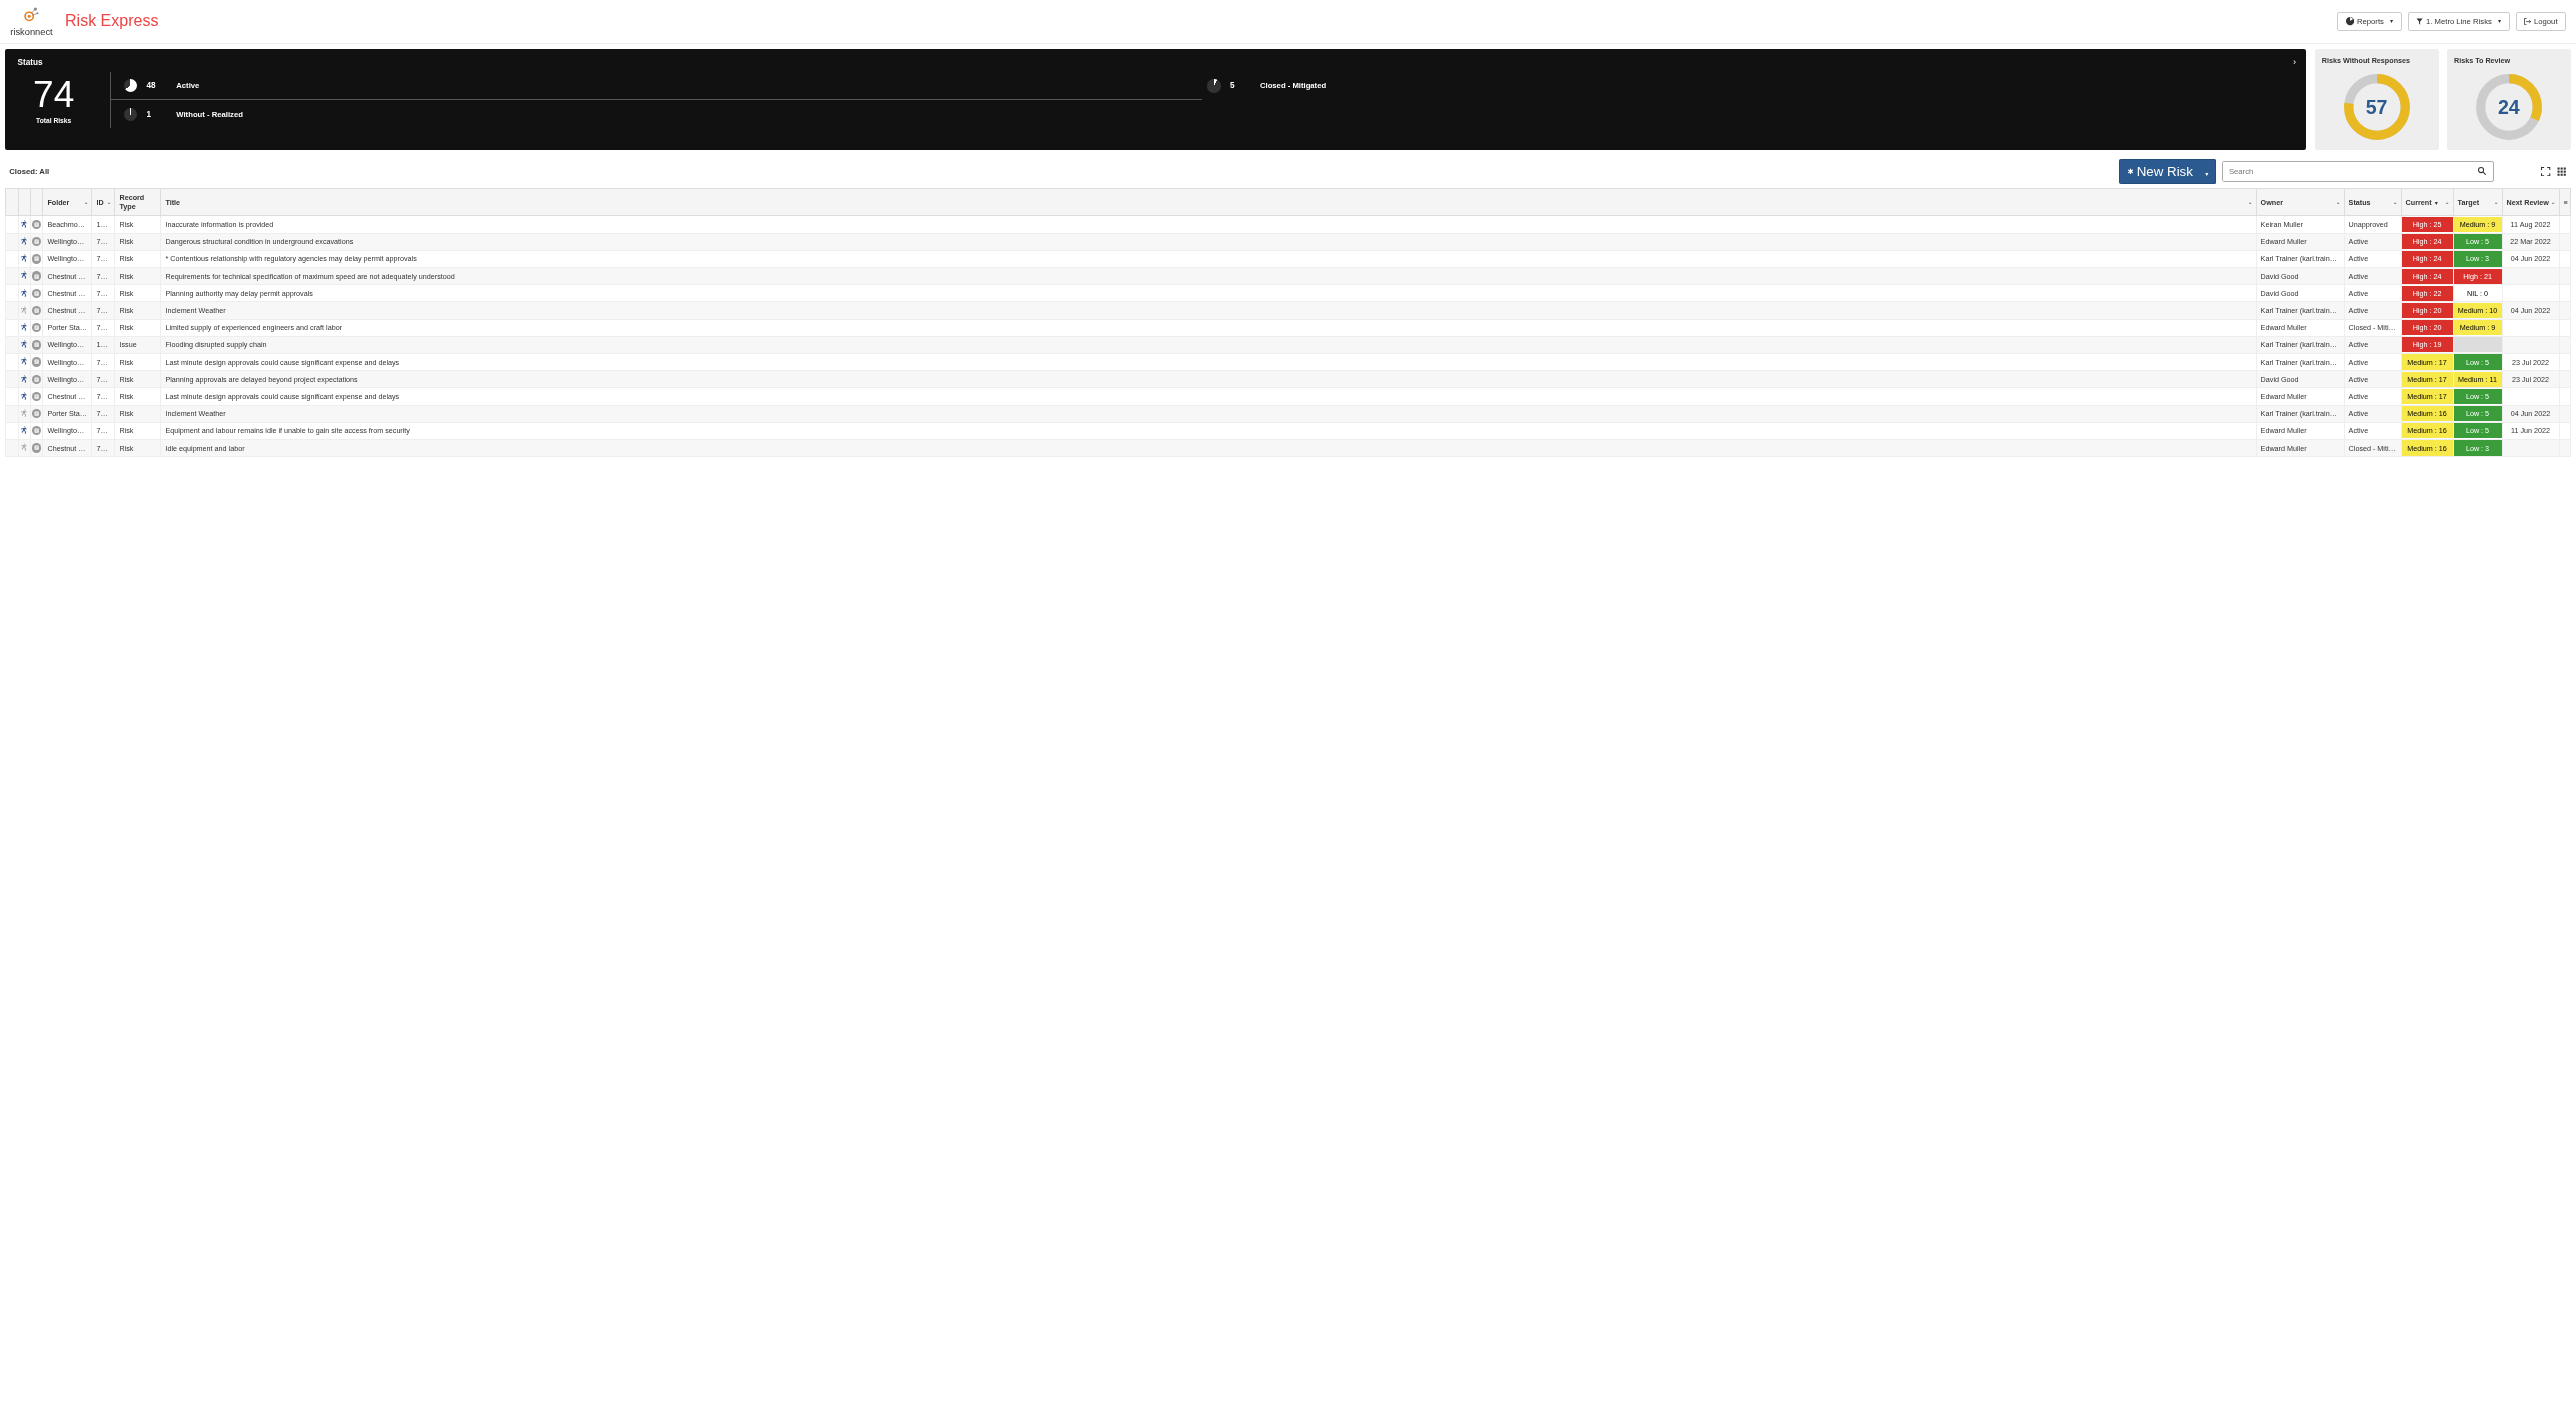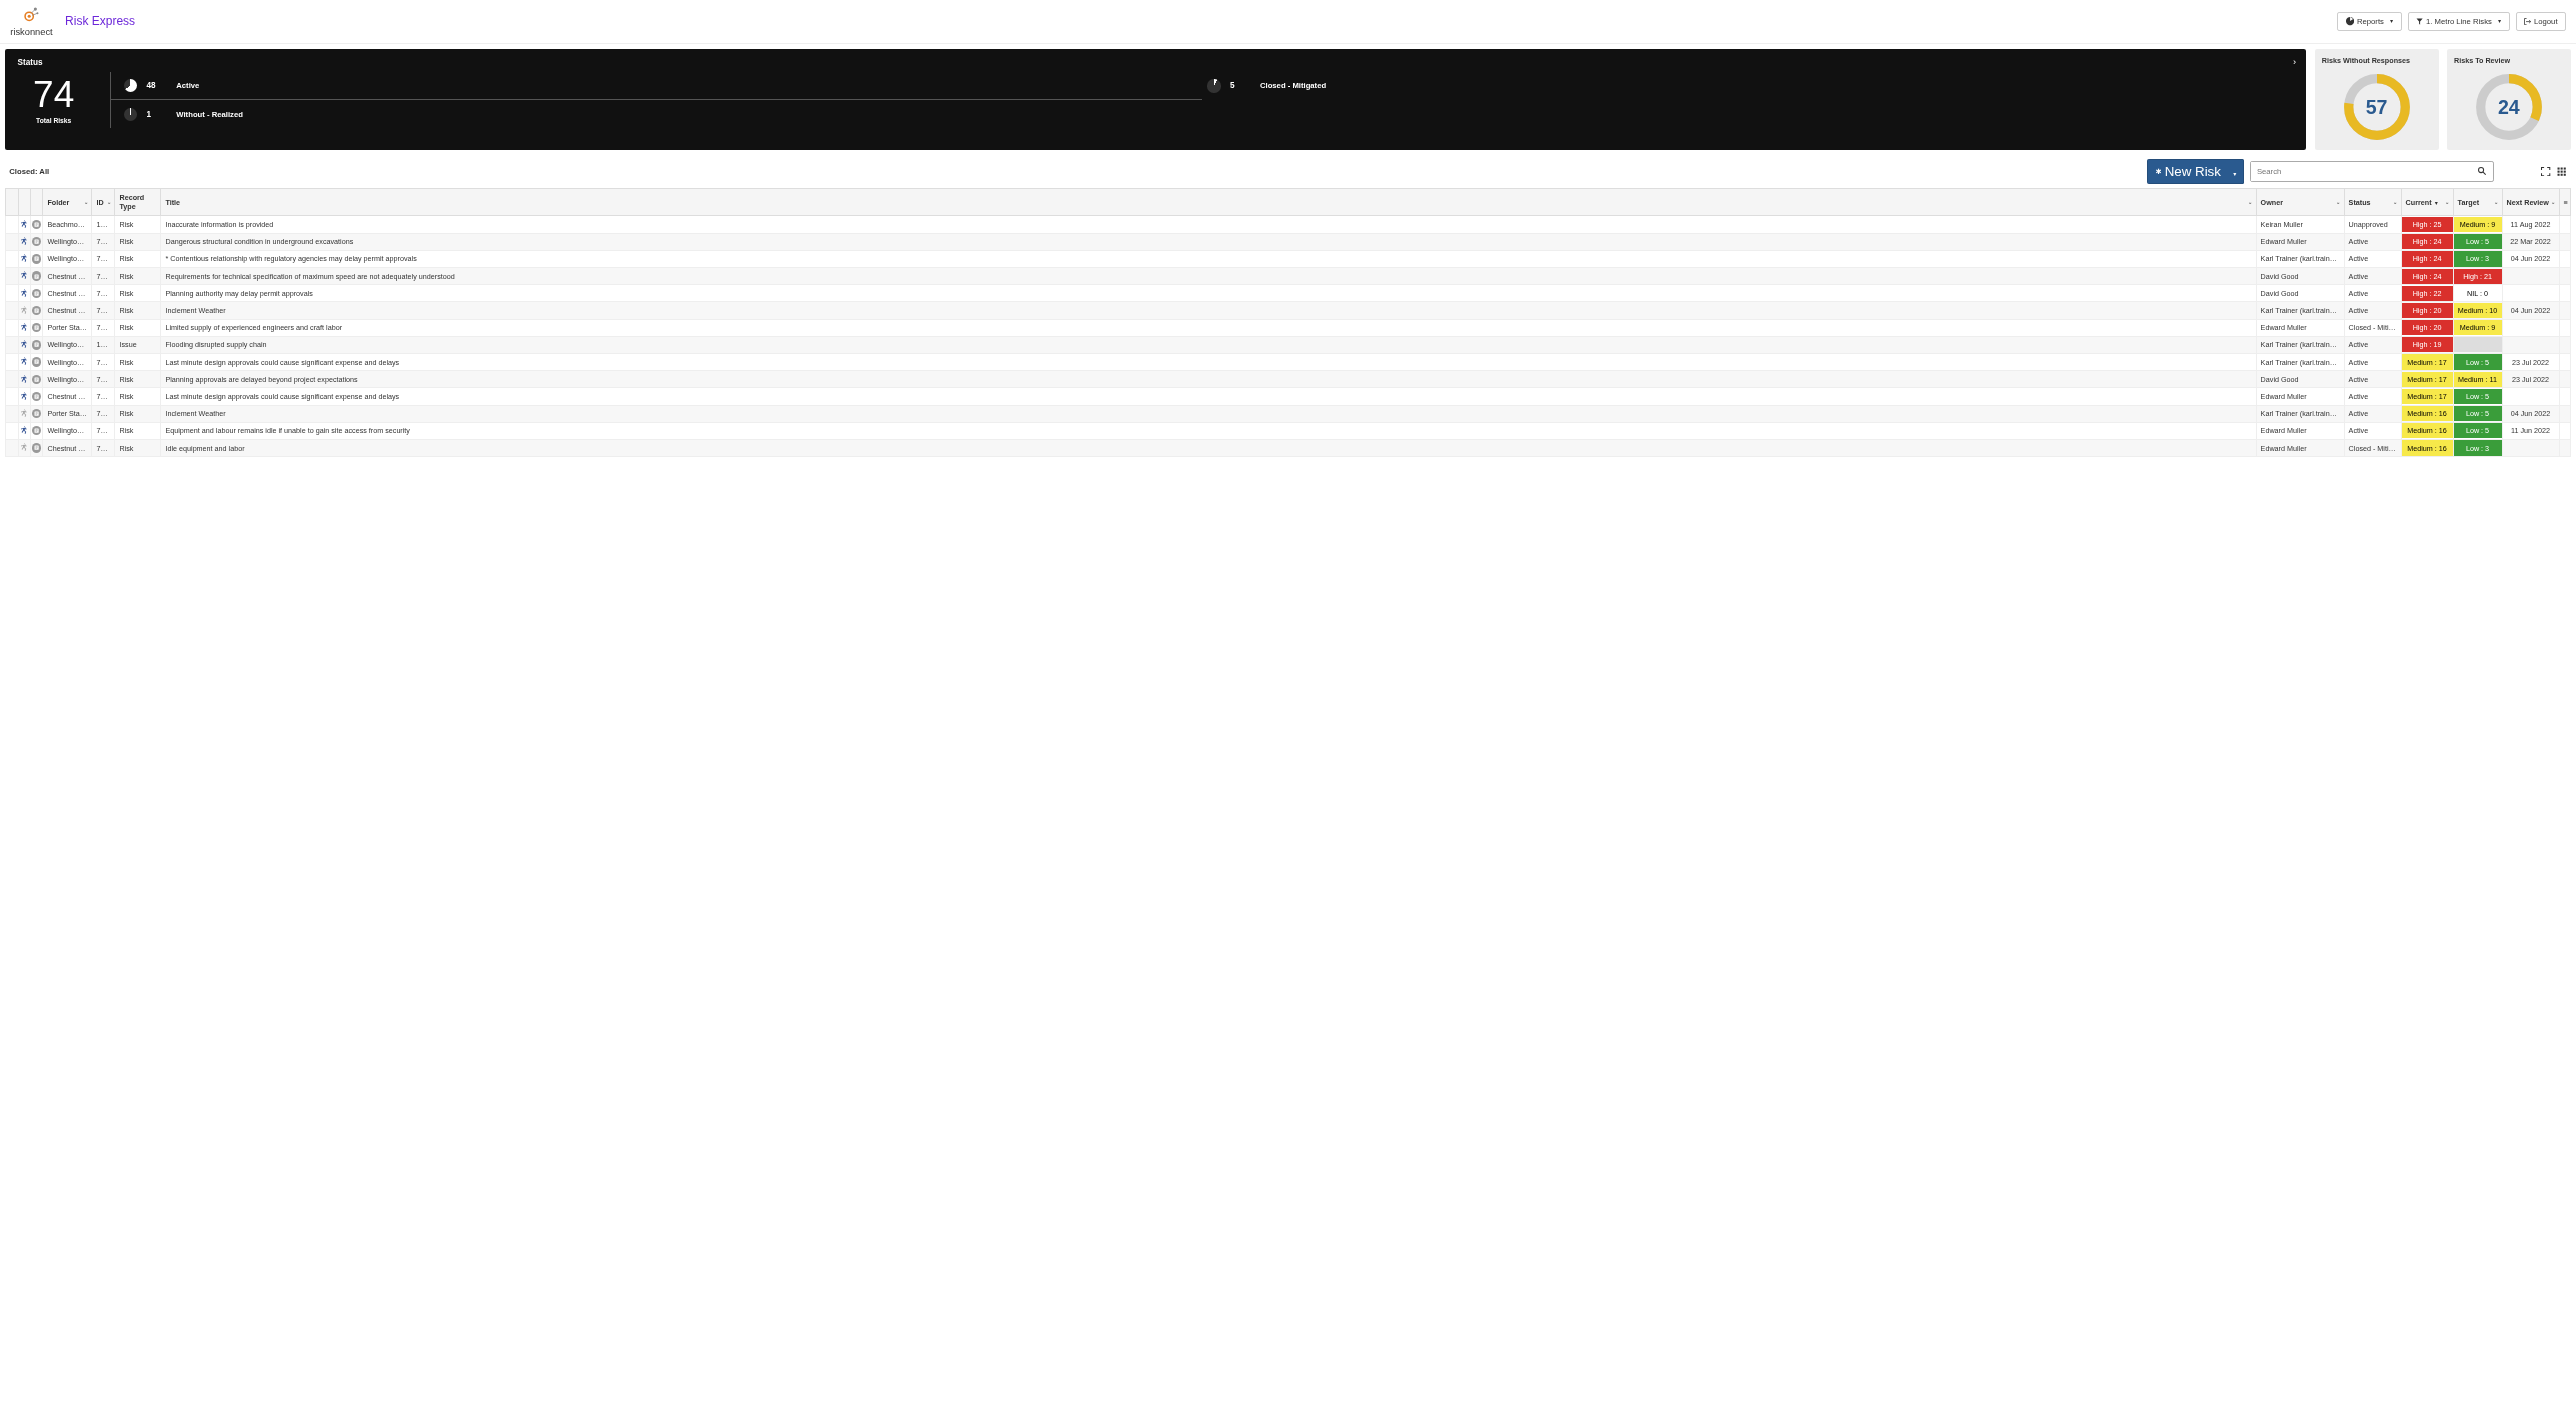--- a/index.html
+++ b/index.html
@@ -3,21 +3,21 @@
 <meta charset="utf-8">
 <style>
 * { box-sizing: border-box; margin: 0; padding: 0; }
 body { font-family: Arial, Helvetica, sans-serif; font-size: 7.2px; background: #fff; color: #333; }
 
 
 .header { display: flex; align-items: center; padding: 6.2px 10.3px; border-bottom: 0.5px solid #eee; }
 .logo { display: flex; align-items: center; gap: 4.1px; flex-direction: column; }
 .logo-icon { width: 16.5px; height: 16.5px; }
 .logo-text { font-size: 9.3px; color: #333; font-weight: 400; }
-.app-title { font-size: 12px; color: #6d28d9; margin-left: 12.4px; font-weight: 400; }
+.app-title { font-size: 16px; color: #ef4444; margin-left: 12.4px; font-weight: 400; }
 .header-spacer { flex: 1; }
 .header-btns { display: flex; gap: 5.2px; }
 .btn { display: inline-flex; align-items: center; gap: 3.1px; padding: 4.1px 7.2px; border: 0.5px solid #ccc; border-radius: 2.1px; background: #fff; cursor: pointer; font-size: 7.7px; color: #333; white-space: nowrap; }
 .btn .caret { font-size: 5.2px; margin-left: 2.1px; }
 
 
 .dash { display: flex; gap: 8.2px; padding: 5.2px 5.2px 5.2px 5.2px; }
 .status-panel { flex: 1; background: #111; color: #fff; border-radius: 2.1px; padding: 9.3px 12.4px; position: relative; display: flex; flex-direction: column; }
 .status-title { font-size: 8.2px; font-weight: bold; margin-bottom: 4.1px; }
 .status-chevron { position: absolute; top: 8.2px; right: 10.3px; color: #fff; font-size: 9.3px; cursor:pointer; }
@@ -39,21 +39,21 @@
 .donut svg { transform: rotate(-90deg); }
 .donut-num { position: absolute; top: 50%; left: 50%; transform: translate(-50%, -50%); font-size: 19.6px; font-weight: bold; color: #2a5a8f; }
 
 
 .filter-bar { display: flex; align-items: center; padding: 4.1px 9.3px; gap: 6.2px; }
 .filter-label { font-size: 7.7px; font-weight: bold; color: #333; }
 .filter-spacer { flex: 1; }
 .btn-primary { background: #2a5a8f; color: #fff; border: 0.5px solid #244d7a; padding: 4.1px 7.2px; border-radius: 1.5px; display: inline-flex; align-items: center; gap: 3.1px; cursor: pointer; }
 .btn-primary .star { font-size: 7.2px; }
 .btn-primary-split { border-left: 0.5px solid rgba(255,255,255,0.3); padding: 4.1px 5.2px; background:#2a5a8f; color:#fff; border:0.5px solid #244d7a; border-left:none; border-radius: 0 1.5px 1.5px 0; margin-left:-2.1px; cursor:pointer; }
-.search-wrap { display: flex; align-items: center; border: 0.5px solid #aaa; border-radius: 2.1px; padding: 0; width: 244px; }
+.search-wrap { display: flex; align-items: center; border: 0.5px solid #aaa; border-radius: 2.1px; padding: 0; width: 272px; }
 .search-input { flex: 1; border: none; outline: none; padding: 5.2px 6.2px; font-size: 7.7px; }
 .search-icon { padding: 0 6.2px; font-size: 8.2px; color: #333; cursor:pointer; }
 .view-icons { display: flex; gap: 5.2px; margin-left: 41px; }
 .view-icon { width: 10.3px; height: 10.3px; cursor: pointer; display:flex; align-items:center; justify-content:center; }
 
 
 .table-wrap { padding: 0 5.2px 5.2px 5.2px; }
 table { width: 100%; border-collapse: collapse; table-layout: fixed; }
 th { background: #f5f5f5; border: 0.5px solid #ddd; padding: 4.1px 4.1px; text-align: left; font-size: 7.2px; font-weight: bold; position: relative; }
 th .chev { position: absolute; right: 3.1px; top: 50%; transform: translateY(-50%); font-size: 5.2px; color: #666; }

